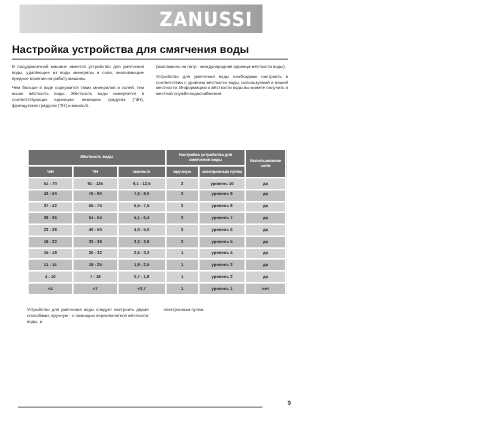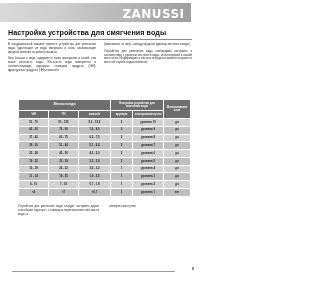--- a/index.html
+++ b/index.html
@@ -5,23 +5,22 @@
   html,body{margin:0;padding:0;}
   body{
     width:200px;height:284px;background:#ffffff;
     font-family:"Liberation Sans",sans-serif;
     color:#1a1a1a;overflow:hidden;position:relative;
   }
   .page{width:200px;height:284px;position:relative;box-sizing:border-box;}
 
   
   .masthead{
-    position:absolute;left:0;top:3px;width:162px;height:19px;
+    position:absolute;left:13px;top:3px;width:162px;height:19px;
     background:linear-gradient(to right,#d9d9d9 0%,#cfcfcf 30%,#b9b9b9 62%,#9e9e9e 100%);
-    padding-left:29px;
   }
   .brand{
     position:absolute;right:7px;top:4px;
     font-family:"DejaVu Sans",sans-serif;
     font-weight:bold;font-size:13px;letter-spacing:0.5px;
     color:#ffffff;line-height:13px;
     transform:scaleX(0.92);transform-origin:right center;
   }
 
   

